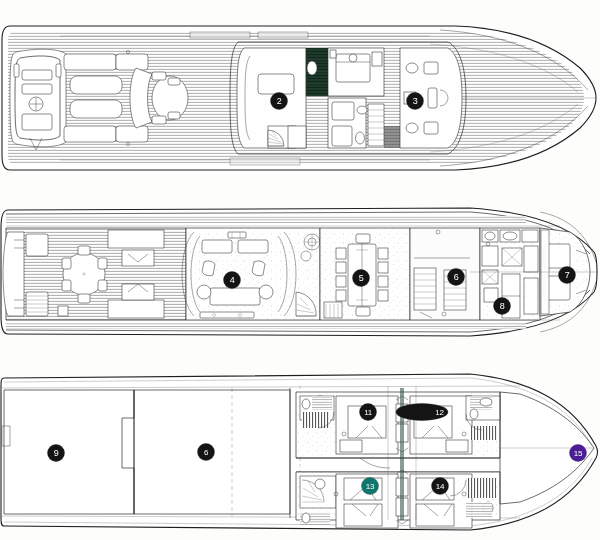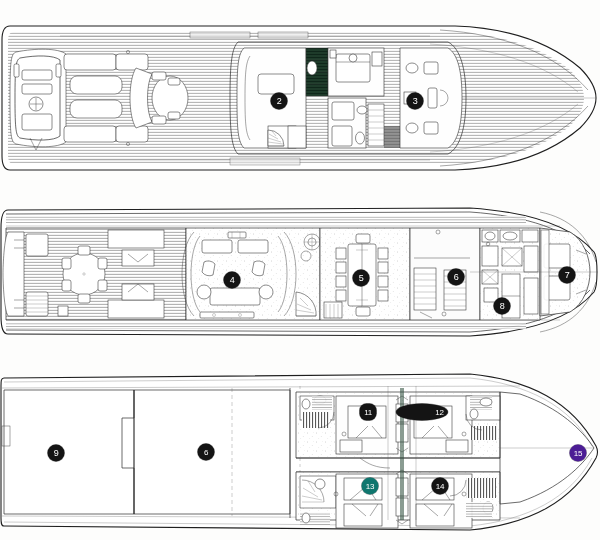--- a/index.html
+++ b/index.html
@@ -426,20 +426,20 @@
   <div id="markers">
       <div class="marker" style="left: 279px; top: 101px; background: rgb(20, 20, 20); color: rgb(255, 255, 255);">2</div>
       <div class="marker" style="left: 415px; top: 101px; background: rgb(20, 20, 20); color: rgb(255, 255, 255);">3</div>
       <div class="marker" style="left: 232px; top: 280px; background: rgb(20, 20, 20); color: rgb(255, 255, 255);">4</div>
       <div class="marker" style="left: 361px; top: 278px; background: rgb(20, 20, 20); color: rgb(255, 255, 255);">5</div>
       <div class="marker" style="left: 456px; top: 277px; background: rgb(20, 20, 20); color: rgb(255, 255, 255);">6</div>
       <div class="marker" style="left: 567px; top: 275px; background: rgb(20, 20, 20); color: rgb(255, 255, 255);">7</div>
       <div class="marker" style="left: 502px; top: 306px; background: rgb(20, 20, 20); color: rgb(255, 255, 255);">8</div>
       <div class="marker" style="left: 56px; top: 453px; background: rgb(20, 20, 20); color: rgb(255, 255, 255);">9</div>
       <div class="marker small" style="left: 206px; top: 452px; background: rgb(20, 20, 20); color: rgb(255, 255, 255);">6</div>
-      <div class="marker small" style="left: 368px; top: 412px; background: rgb(20, 20, 20); color: rgb(255, 255, 255); border-radius: 7px;">11</div>
+      <div class="marker small" style="left: 368px; top: 412px; background: rgb(20, 20, 20); color: rgb(255, 255, 255);">11</div>
       <div class="marker small" style="left: 422px; top: 412px; background: rgb(20, 20, 20); color: rgb(255, 255, 255); padding-left: 35px;">12</div>
       <div class="marker small" style="left: 370px; top: 486px; background: #0f766e; color: rgb(255, 255, 255);">13</div>
       <div class="marker small" style="left: 424px; top: 486px; background: rgb(20, 20, 20); color: rgb(255, 255, 255); margin-left: 16px;">14</div>
       <div class="marker small" style="left: 578px; top: 453px; background: #4c1d95; color: rgb(255, 255, 255);">15</div>
     </div>
 
 </div>
 
 </body></html>

